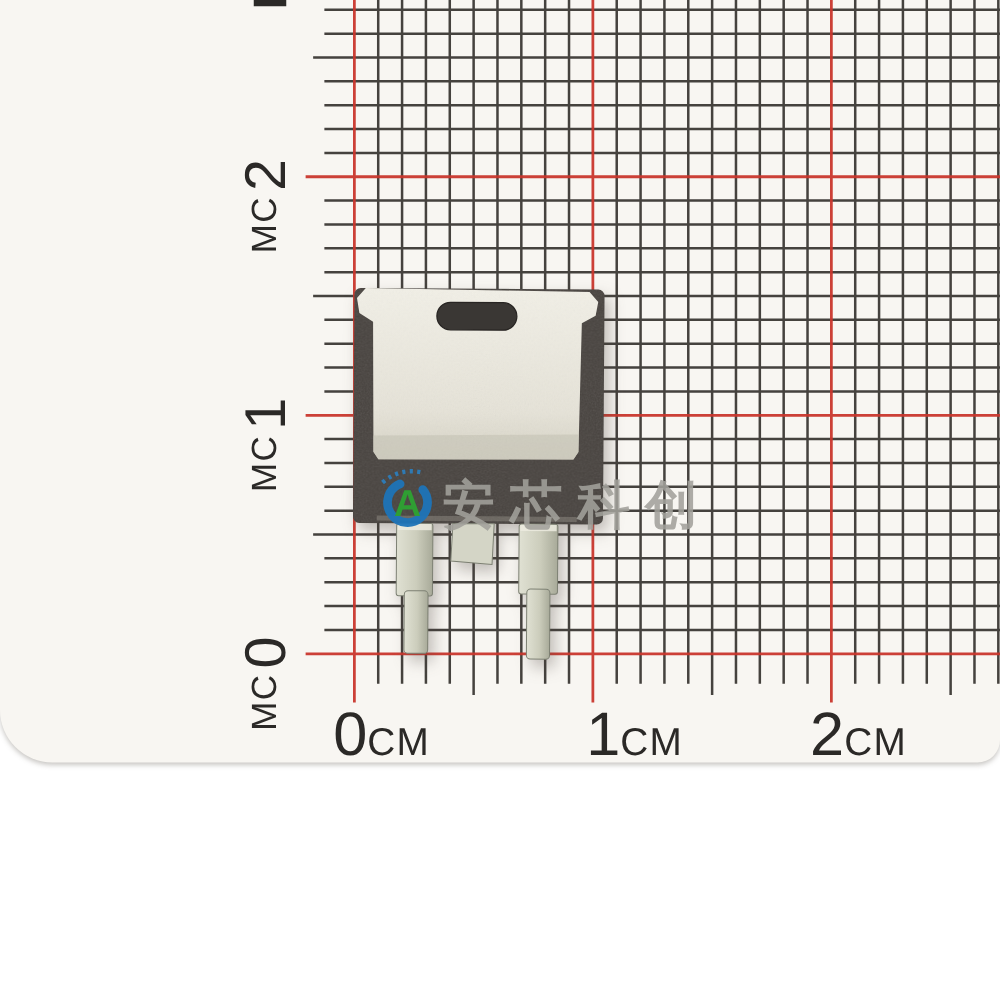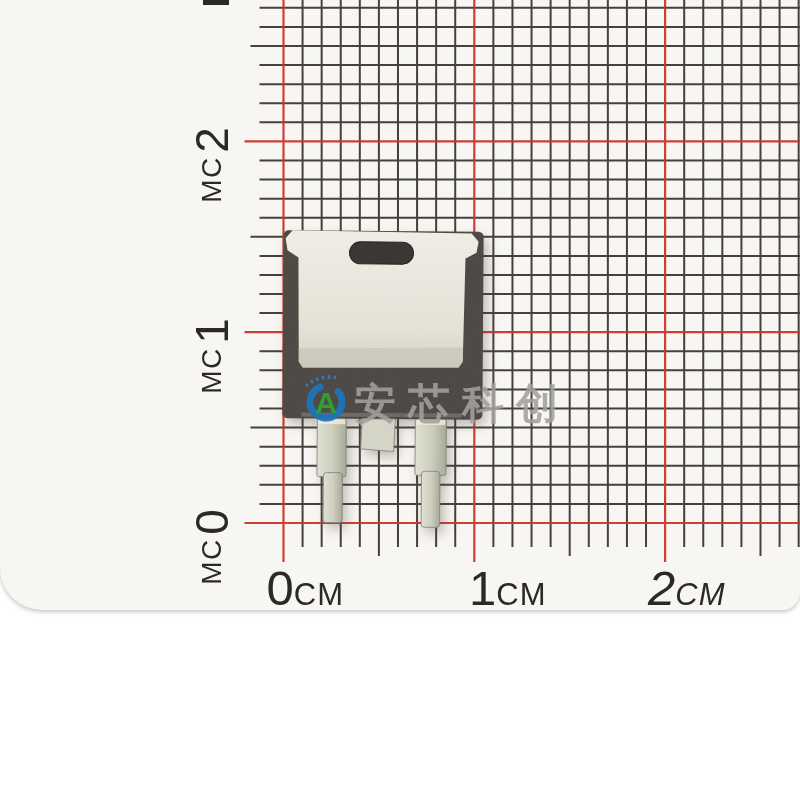--- a/index.html
+++ b/index.html
@@ -45,21 +45,21 @@
       </div>
       <div class="vlabel" style="top: 507px; left: 189px;">
         <span class="vdigit">0</span>
         <span class="vunit">c</span>
         <span class="vunit">m</span>
       </div>
     </div>
   <div id="hlabels">
       <div class="hlabel" style="left: 266.5px;"><span class="hdigit">0</span><span class="hunit">cm</span></div>
       <div class="hlabel" style="left: 469px;"><span class="hdigit">1</span><span class="hunit">cm</span></div>
-      <div class="hlabel" style="left: 648.1px; font-style: italic;"><span class="hdigit">2</span><span class="hunit">cm</span></div>
+      <div class="hlabel" style="left: 648.1px;"><span class="hdigit">2</span><span class="hunit">cm</span></div>
     </div>
 
   <svg class="component" width="800" height="800" viewBox="0 0 800 800">
     <defs>
       <linearGradient id="tabGrad" x1="0" y1="0" x2="0" y2="1">
         <stop offset="0" stop-color="#f2f0e7"></stop>
         <stop offset="0.72" stop-color="#e6e3d8"></stop>
         <stop offset="1" stop-color="#d5d2c4"></stop>
       </linearGradient>
       <linearGradient id="leadGrad" x1="0" y1="0" x2="1" y2="0">

